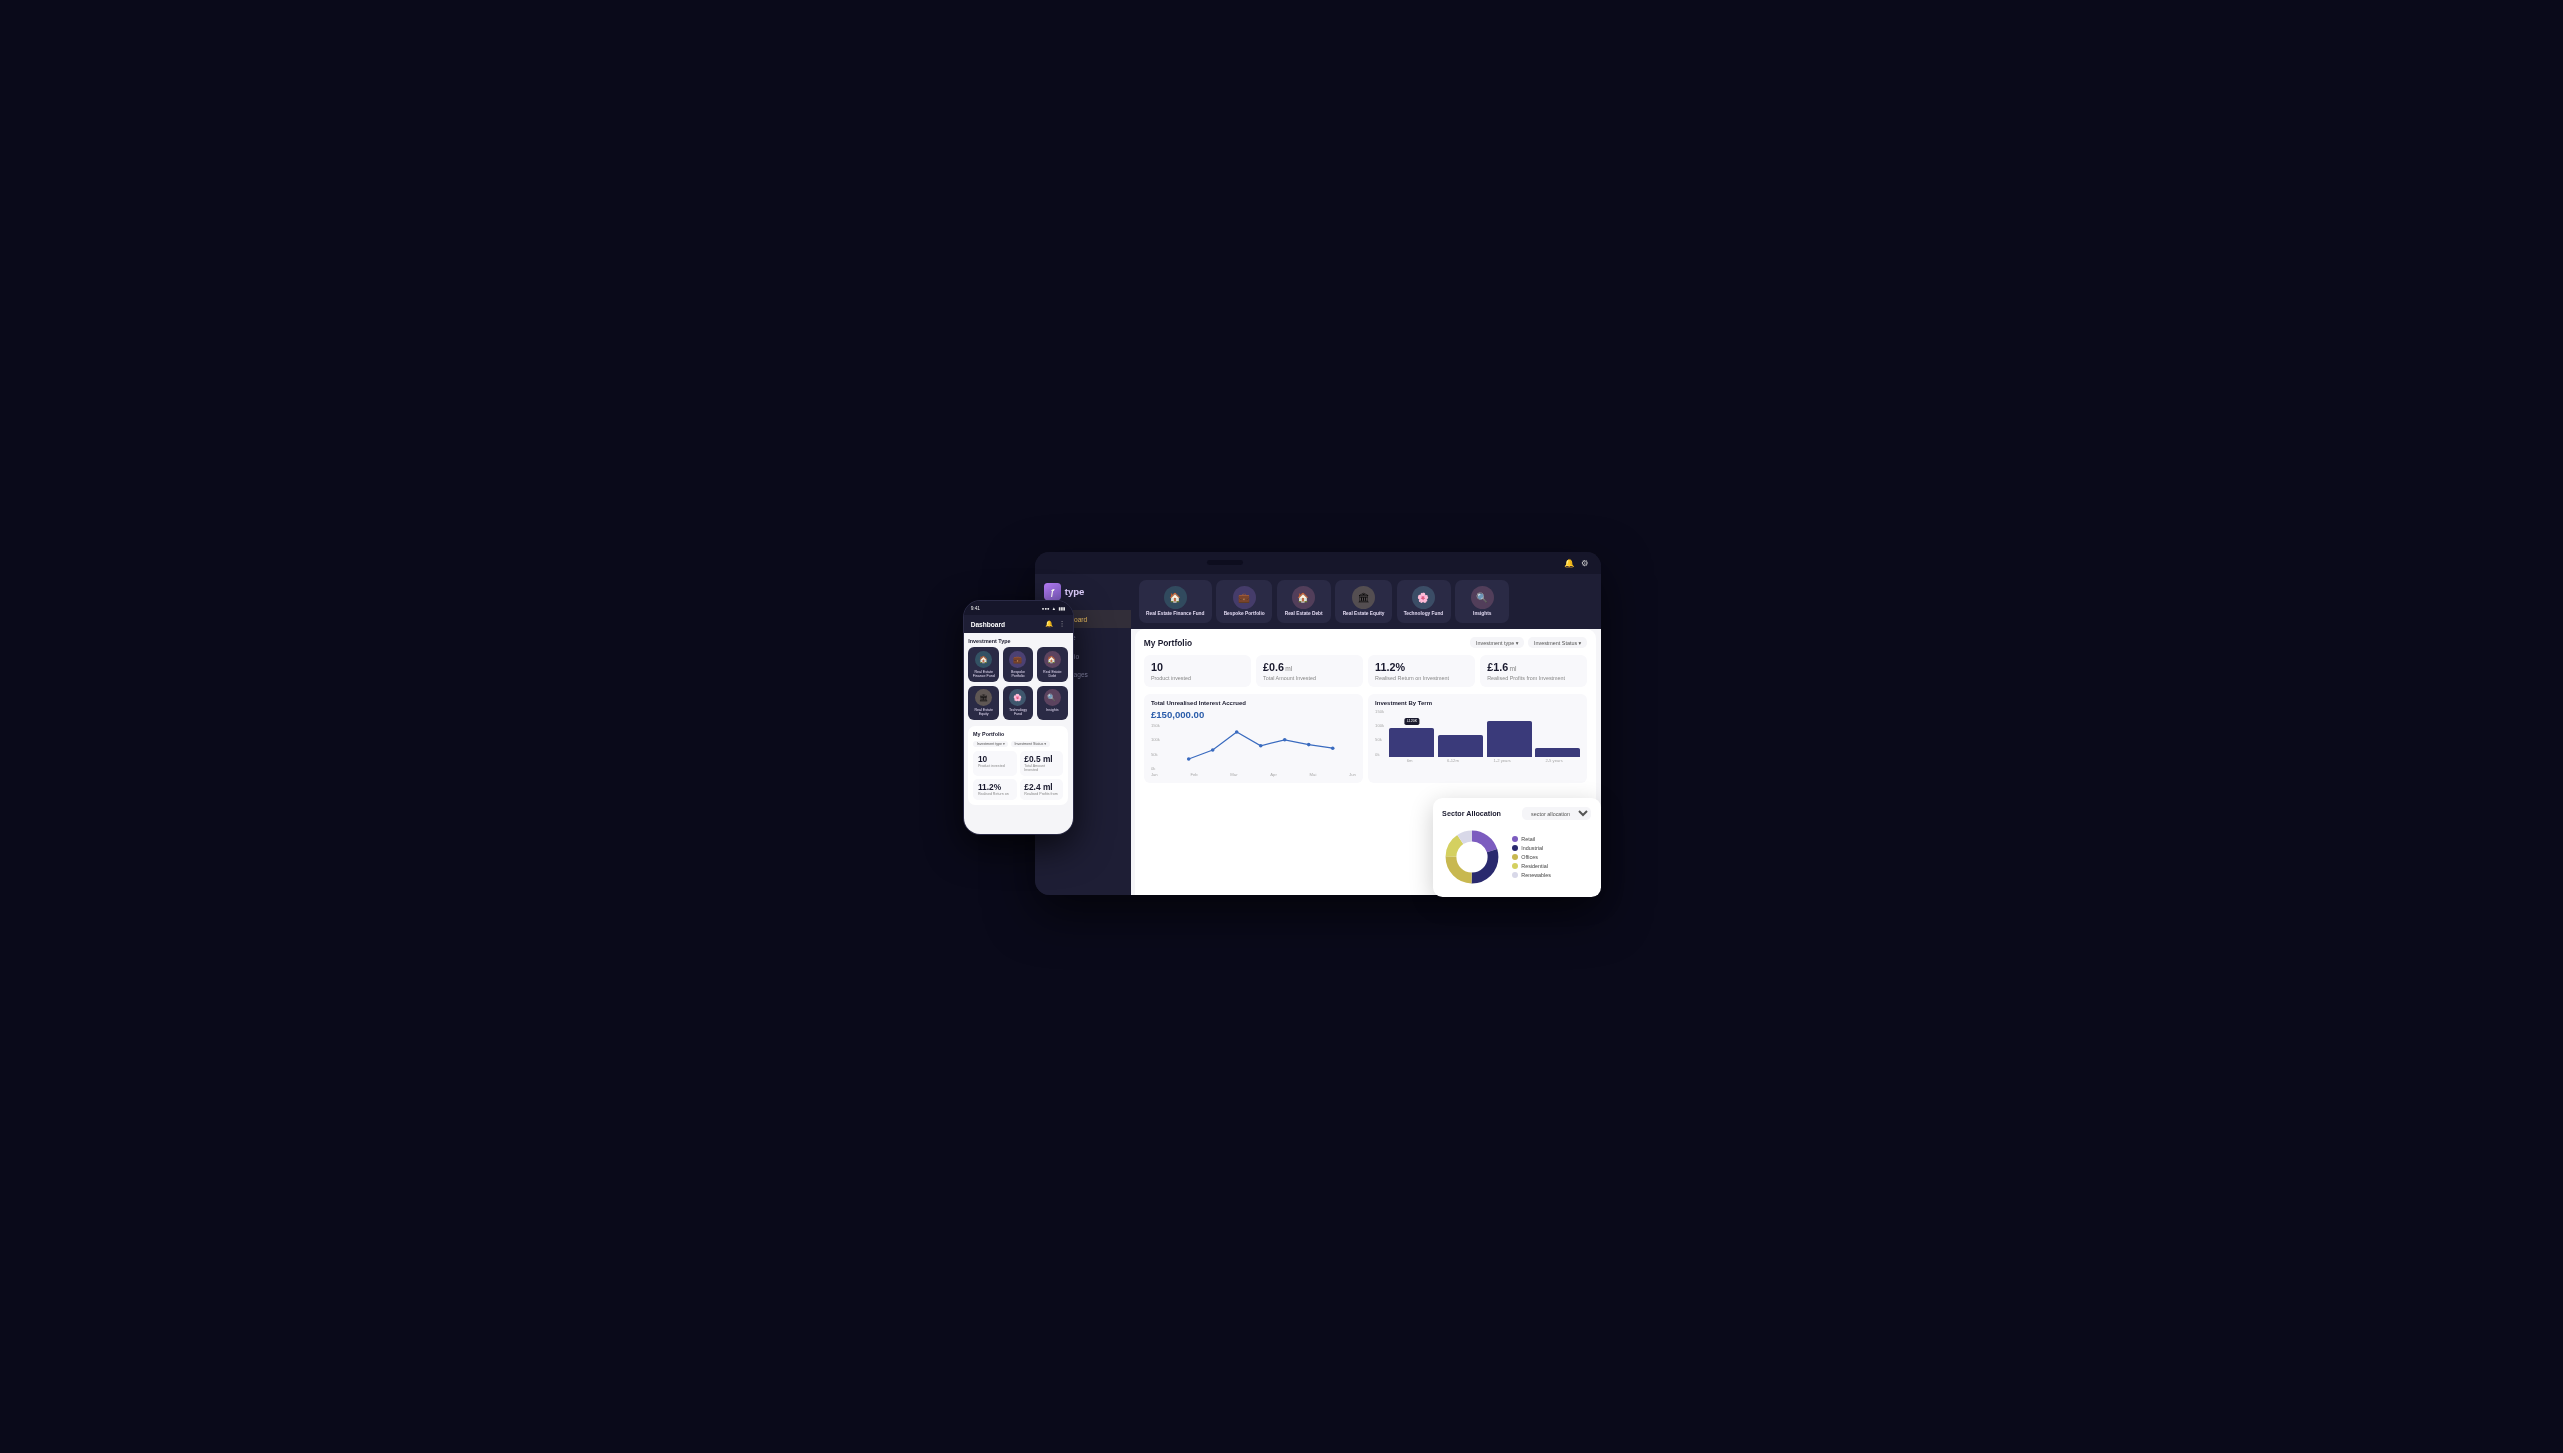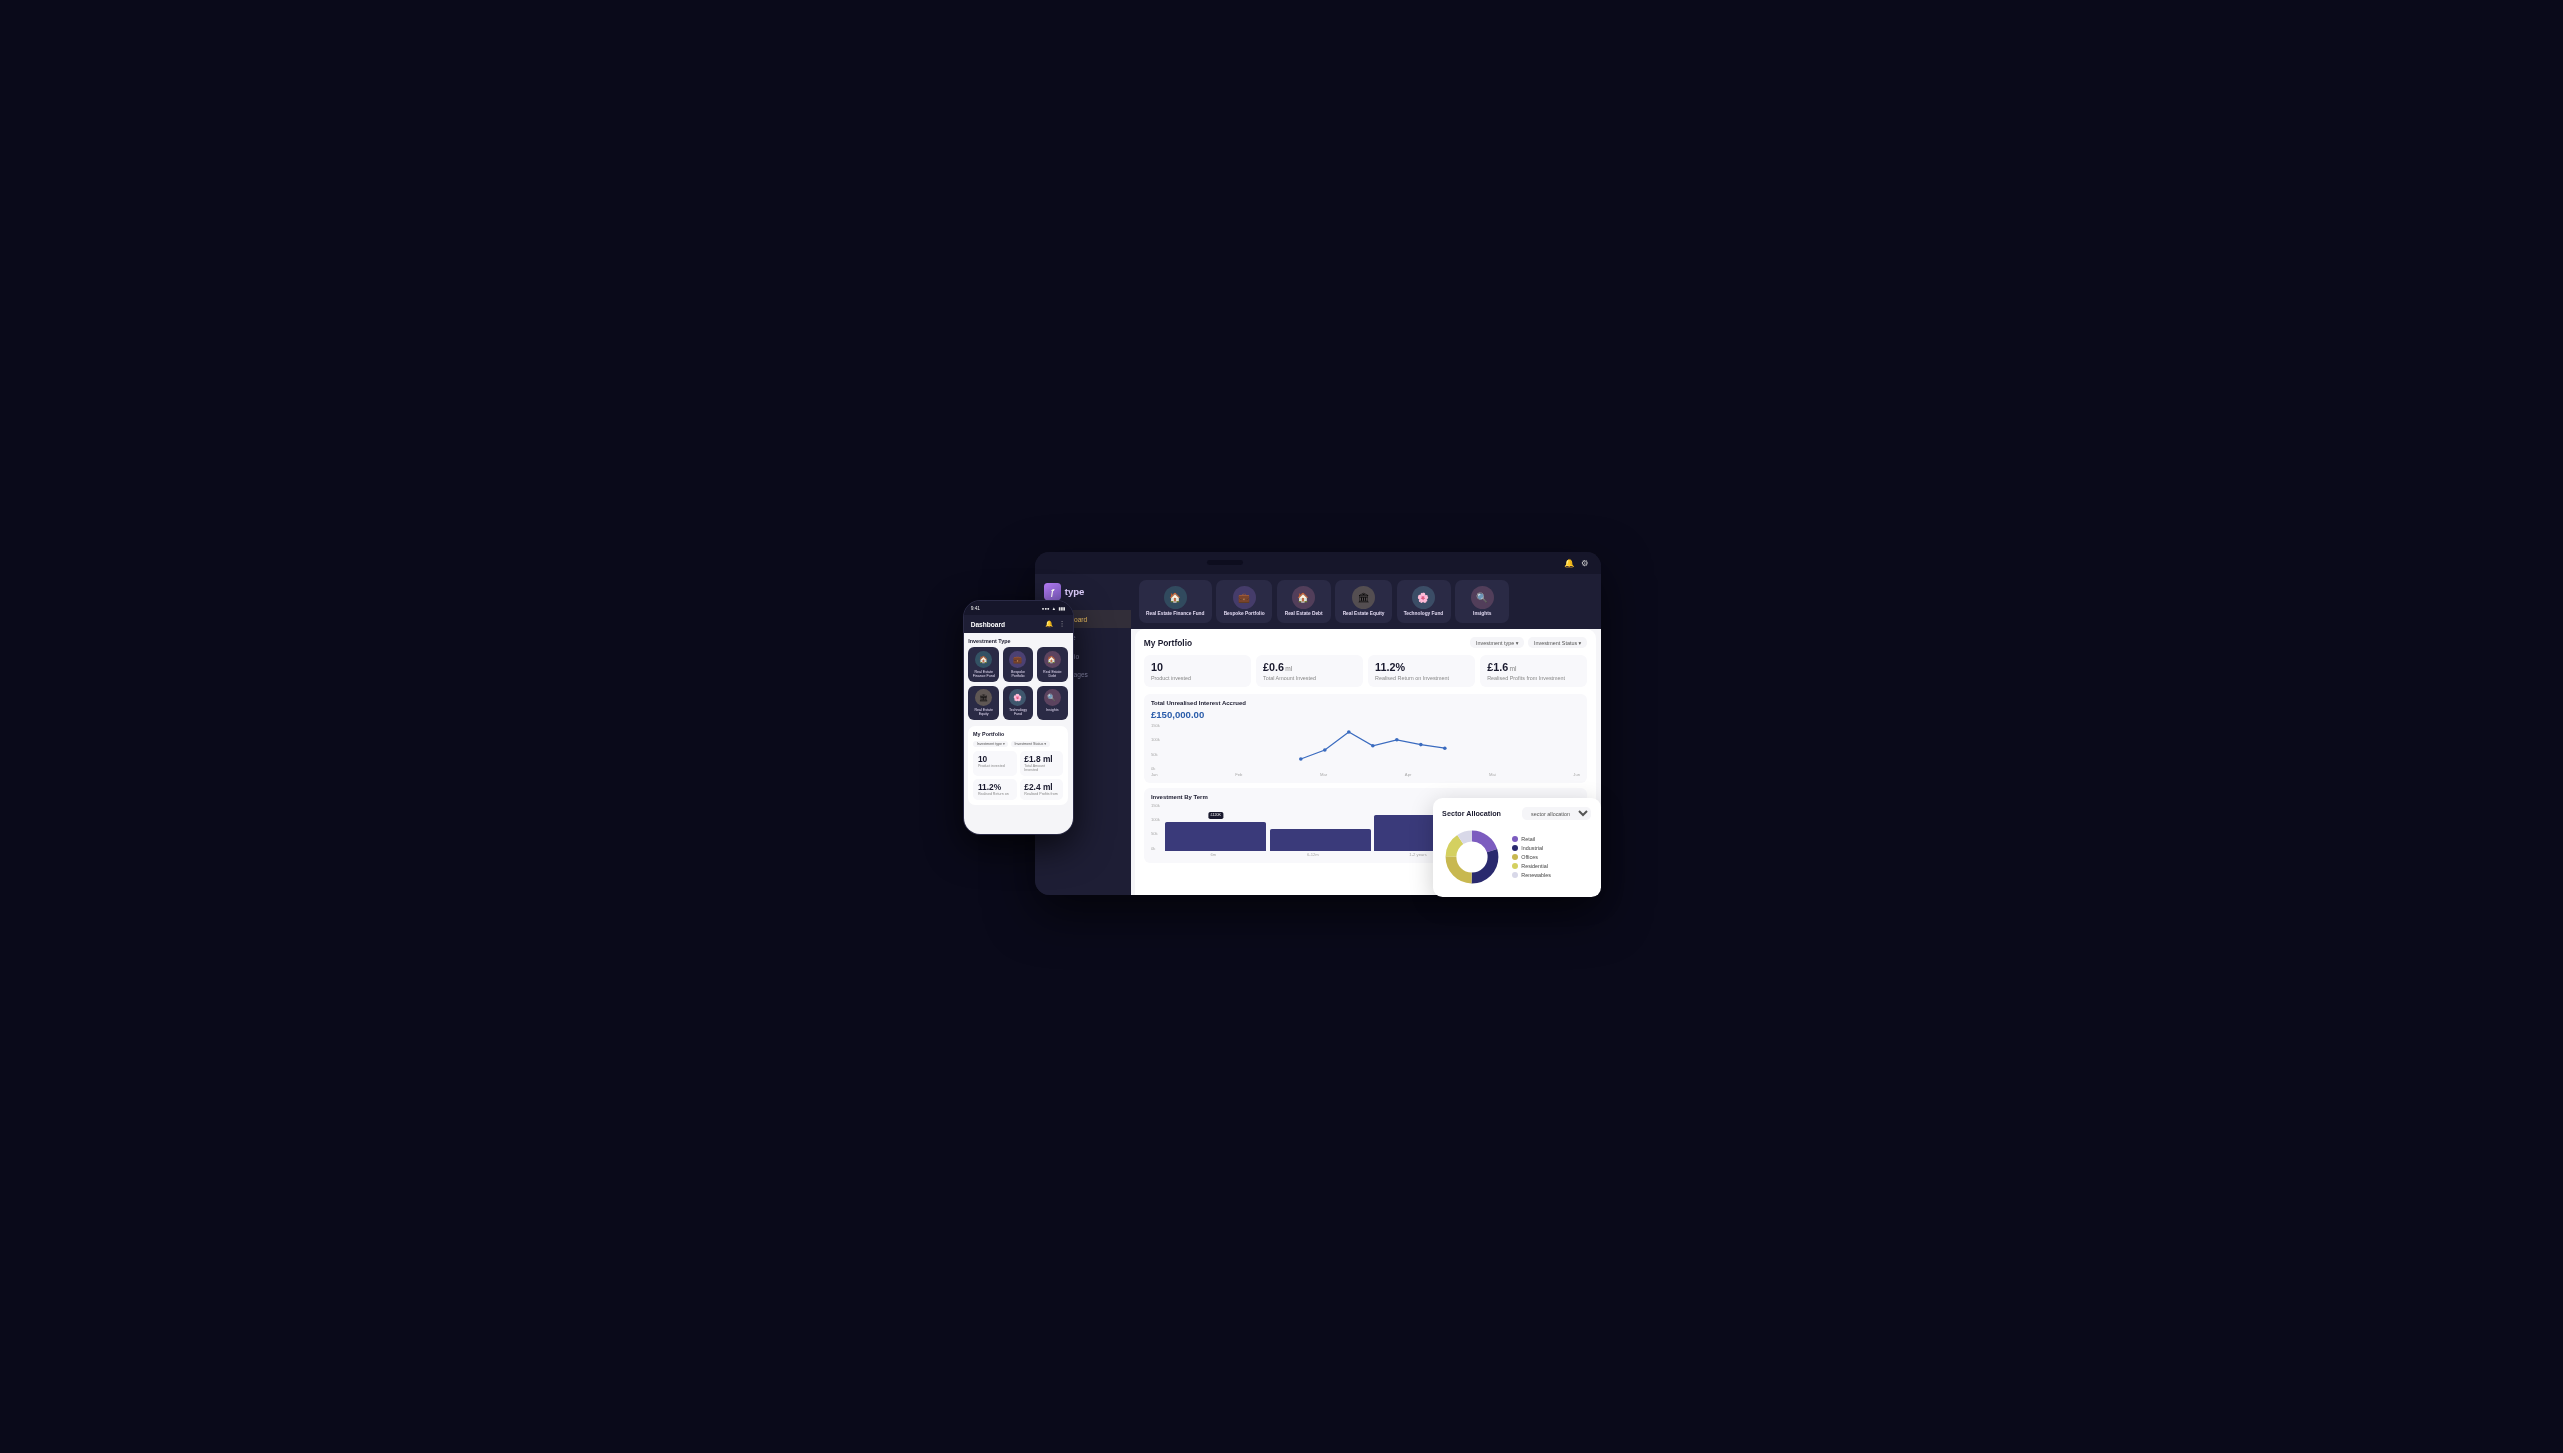--- a/index.html
+++ b/index.html
@@ -202,21 +202,21 @@
     }
     .stat-label {
       font-size: 5.4px;
       color: #888;
       margin-top: 1.8px;
     }
 
     
     .charts-row {
       display: grid;
-      grid-template-columns: 1fr;
+      grid-template-columns: 1fr 1fr;
       gap: 4.8px;
     }
     .chart-card {
       background: #f8f8fb;
       border-radius: 6px;
       padding: 6px 7.2px;
     }
     .chart-title {
       font-size: 6px;
       font-weight: 700;
@@ -710,21 +710,21 @@
         <div class="phone-filters" style="margin-bottom:3.6px;display:flex;gap:2.4px">
           <button class="phone-filter-btn">Investment type ▾</button>
           <button class="phone-filter-btn">Investment Status ▾</button>
         </div>
         <div class="phone-stats-grid">
           <div class="phone-stat-card">
             <div class="phone-stat-value">10</div>
             <div class="phone-stat-label">Product invested</div>
           </div>
           <div class="phone-stat-card">
-            <div class="phone-stat-value">£1.8 ml</div>
+            <div class="phone-stat-value">£0.5 ml</div>
             <div class="phone-stat-label">Total Amount Invested</div>
           </div>
           <div class="phone-stat-card">
             <div class="phone-stat-value">11.2%</div>
             <div class="phone-stat-label">Realised Return on</div>
           </div>
           <div class="phone-stat-card">
             <div class="phone-stat-value">£2.4 ml</div>
             <div class="phone-stat-label">Realised Profits from</div>
           </div>

